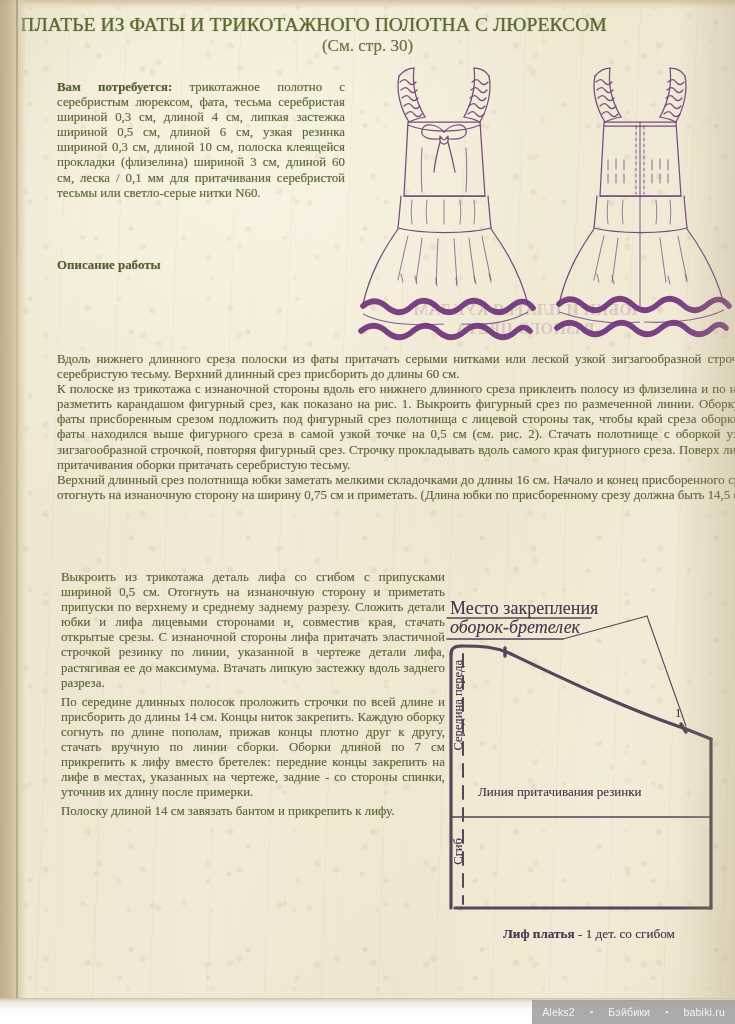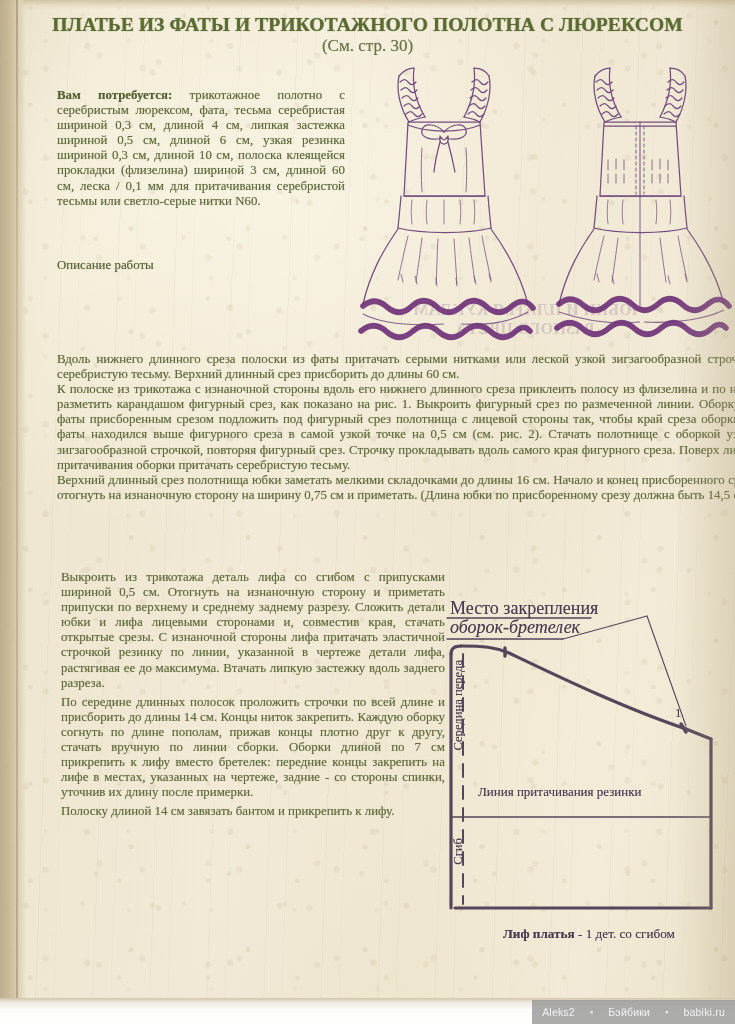--- a/index.html
+++ b/index.html
@@ -63,49 +63,49 @@
   }
   #rightshade{
     position:absolute;right:0;top:0;width:60px;height:100%;pointer-events:none;
     background:linear-gradient(270deg,rgba(178,162,128,.30),rgba(178,162,128,0));
   }
   #bottomwhite{
     position:absolute;left:0;bottom:0;width:100%;height:26px;
     background:linear-gradient(180deg,#cfc3a6 0%,#efeae0 16%,#fbfbf9 45%,#ffffff 100%);
   }           
   h1#title{
-    position:absolute;left:0;top:14px;width:735px;
+    position:absolute;left:0;top:14px;width:627px;
     margin:0;text-align:center;
-    font-size:19.5px;line-height:21px;font-weight:bold;
+    font-size:19.5px;line-height:21px;font-weight:normal;
     letter-spacing:.1px;
     color:#5a6b33;
     text-shadow:0 0 1.1px rgba(110,125,66,.8), .4px .3px .6px rgba(120,112,70,.35);
     white-space:nowrap;
   }
   #subtitle{
     position:absolute;left:0;top:36px;width:735px;text-align:center;
     font-size:17px;color:#6a7348;
     text-shadow:0 0 .8px rgba(110,125,66,.6);
   }
 
   .col-text{
     position:absolute;
     font-size:12.9px;line-height:15.1px;
     text-align:justify;
     color:#5f6a3c;
     text-shadow:0 0 .75px rgba(108,120,72,.55);
     -webkit-font-smoothing:none;
   }
   .col-text b{font-weight:bold;color:#545f33;}
-  .col-text p{margin:16px 0 0 0;text-indent:0;}
+  .col-text p{margin:8px 0 0 0;text-indent:0;}
 
   #para-materials{ left:57px; top:72px; width:288px; }
   #head-desc{
     position:absolute;left:57px;top:258px;width:288px;
-    font-size:12.9px;font-weight:normal;color:#545f33;
+    font-size:12.9px;font-weight:bold;color:#545f33;
     text-shadow:0 0 .75px rgba(108,120,72,.55);
   }
   #para-desc1{ left:57px; top:274px; width:288px; }
   #para-wide{ left:57px; top:352px; width:700px; }
   #para-wide p{margin:0;}
   #para-left2{ left:57px; top:566px; width:392px; }
   #para-left2 p{margin:4px;}
 
   
   .bleed{

